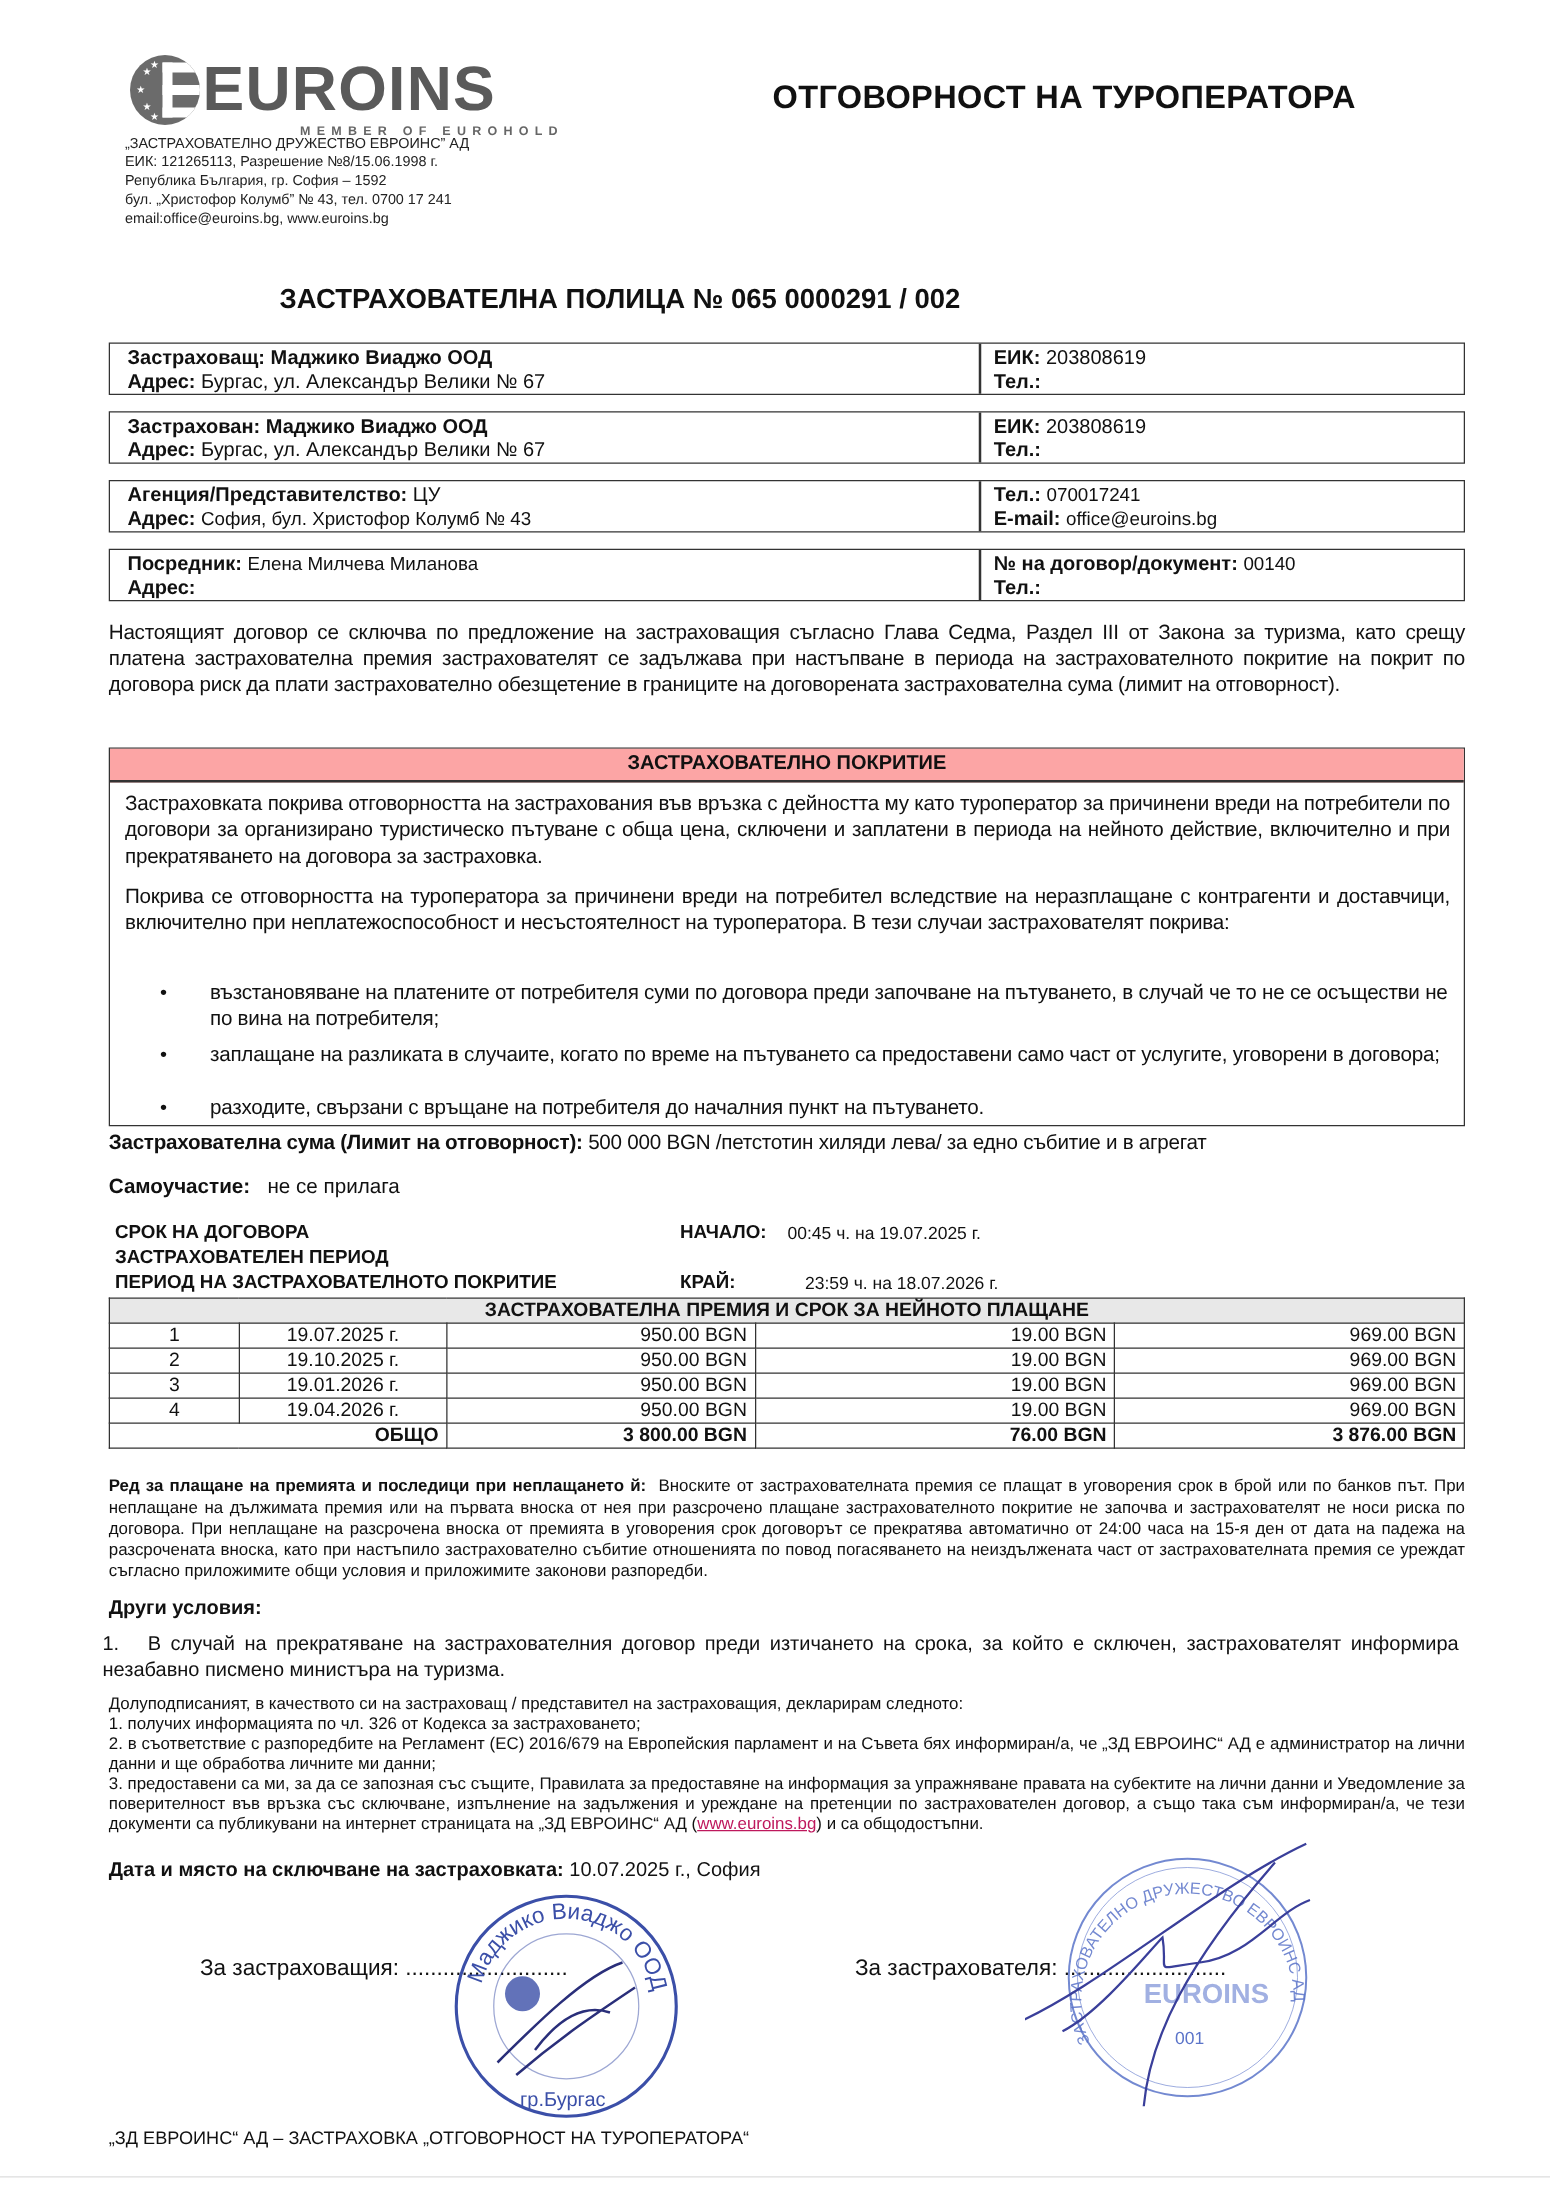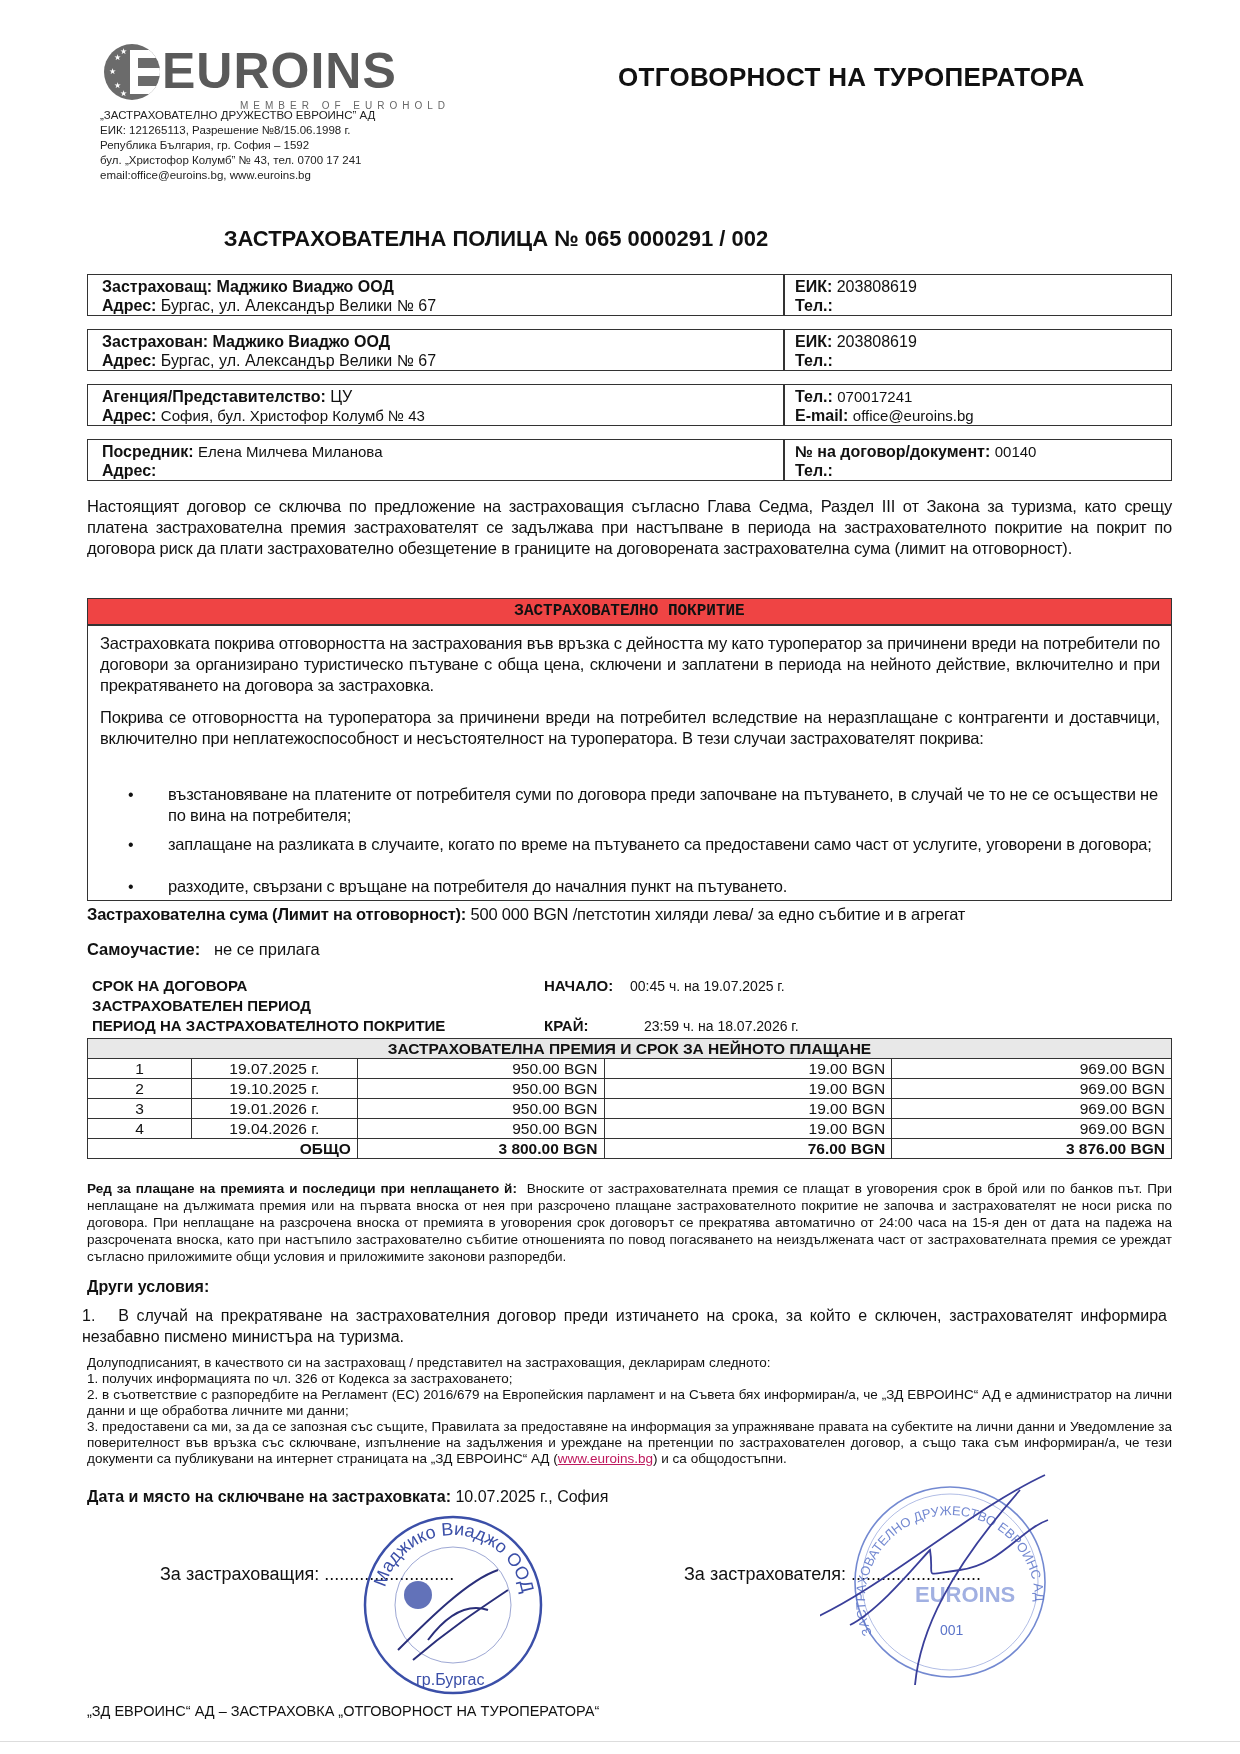--- a/index.html
+++ b/index.html
@@ -6,39 +6,39 @@
   body { width: 1240px; height: 1754px; position: relative; overflow: hidden; color: #111; font-family: "Liberation Sans", sans-serif; }
   .abs { position: absolute; }
 
   
   #logo { left: 100px; top: 44px; width: 300px; height: 60px; }
   .logo-circle { position:absolute; left:4px; top:0; width:56px; height:56px; border-radius:50%; background:#6b6b6b; overflow:hidden; }
   .logo-circle .bar { position:absolute; left:26px; width:34px; height:8px; background:#fff; }
   .logo-circle .vbar { position:absolute; left:26px; top:6px; width:8px; height:44px; background:#fff; }
   .logo-circle .star { position:absolute; color:#fff; font-size:8px; line-height:8px; }
   .logo-text { position:absolute; left:62px; top:0; font-family:"Liberation Sans", sans-serif; font-size:50px; font-weight:bold; color:#5a5a5a; letter-spacing:1px; line-height:54px; }
-  .logo-sub { position:absolute; left:140px; top:56px; font-size:10px; letter-spacing:5px; color:#666; white-space:nowrap; }
+  .logo-sub { position:absolute; left:140px; top:56px; font-size:10px; letter-spacing:5px; color:#666; white-space:nowrap;font-weight:bold; }
   #company-info { left: 100px; top: 108px; font-size: 11.5px; line-height: 15px; color:#222; width: 290px; }
   #doc-type-title { left: 618px; top: 62px; font-size: 26px; font-weight: bold; letter-spacing: 0.3px; white-space: nowrap; }
   #policy-title { left: 0; width: 992px; top: 226px; text-align: center; font-size: 22px; font-weight: bold; }
 
   
   .party-box { position: absolute; left: 87px; width: 1085px; height: 42px; border: 1.5px solid #333; box-sizing: border-box; font-size: 16px; }
   .party-box .col { position: absolute; top: 2px; line-height: 19px; }
   .party-box .left { left: 14px; }
   .party-box .right { left: 707px; }
   .party-box .divider { position:absolute; left: 695px; top: 0; width: 1.5px; height: 100%; background:#333; }
   .b { font-weight: bold; }
   .sm { font-size: 15px; }
 
   #intro-paragraph { left: 87px; top: 496px; width: 1085px; font-size: 16.5px; line-height: 21px; text-align: justify; font-family: "Liberation Sans", sans-serif; letter-spacing: -0.2px; }
 
   
   #coverage-box { left: 87px; top: 598px; width: 1085px; height: 303px; border: 1.5px solid #333; box-sizing: border-box; }
-  #coverage-header { position:absolute; left:0; top:0; width:100%; height:25px; background:#ef4444; border-bottom: 2px solid #333; text-align:center; font-weight:bold; font-size:16px; line-height:24px;font-family:Liberation Mono, monospace; }
+  #coverage-header { position:absolute; left:0; top:0; width:100%; height:25px; background:#fca5a5; border-bottom: 2px solid #333; text-align:center; font-weight:bold; font-size:16px; line-height:24px; }
   .cov-p { position:absolute; left: 12px; width: 1060px; font-size: 16.5px; line-height: 21px; text-align: justify; letter-spacing: -0.2px; }
   .bullet-row { position:absolute; left: 40px; width: 1032px; font-size: 16.5px; line-height: 21px; }
   .bullet-row .dot { position:absolute; left: 0; top: 0; font-size: 16px; }
   .bullet-row .txt { position:absolute; left: 40px; width: 990px; text-align: justify; letter-spacing: -0.2px; }
 
   #sum-insured { left: 87px; top: 905px; font-size: 16.5px; white-space: nowrap; letter-spacing: -0.2px; }
   #deductible { left: 87px; top: 940px; font-size: 16.5px; white-space: nowrap; }
 
   #period-block { left: 92px; top: 977px; width: 760px; height: 60px; font-size: 15px; }
   #period-block .lbl { position:absolute; left:0; font-weight:bold; white-space:nowrap; }

